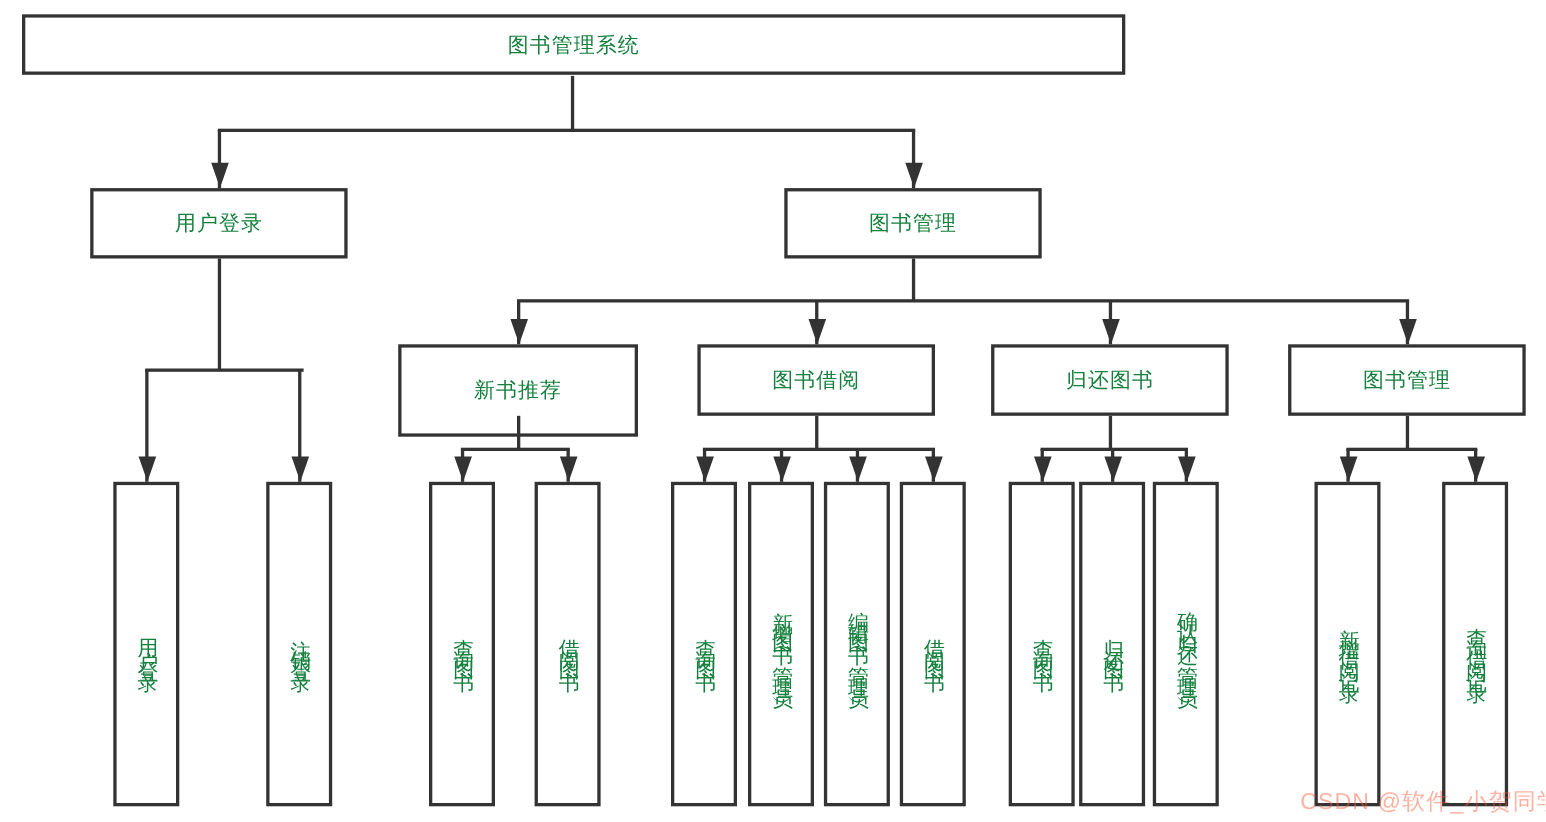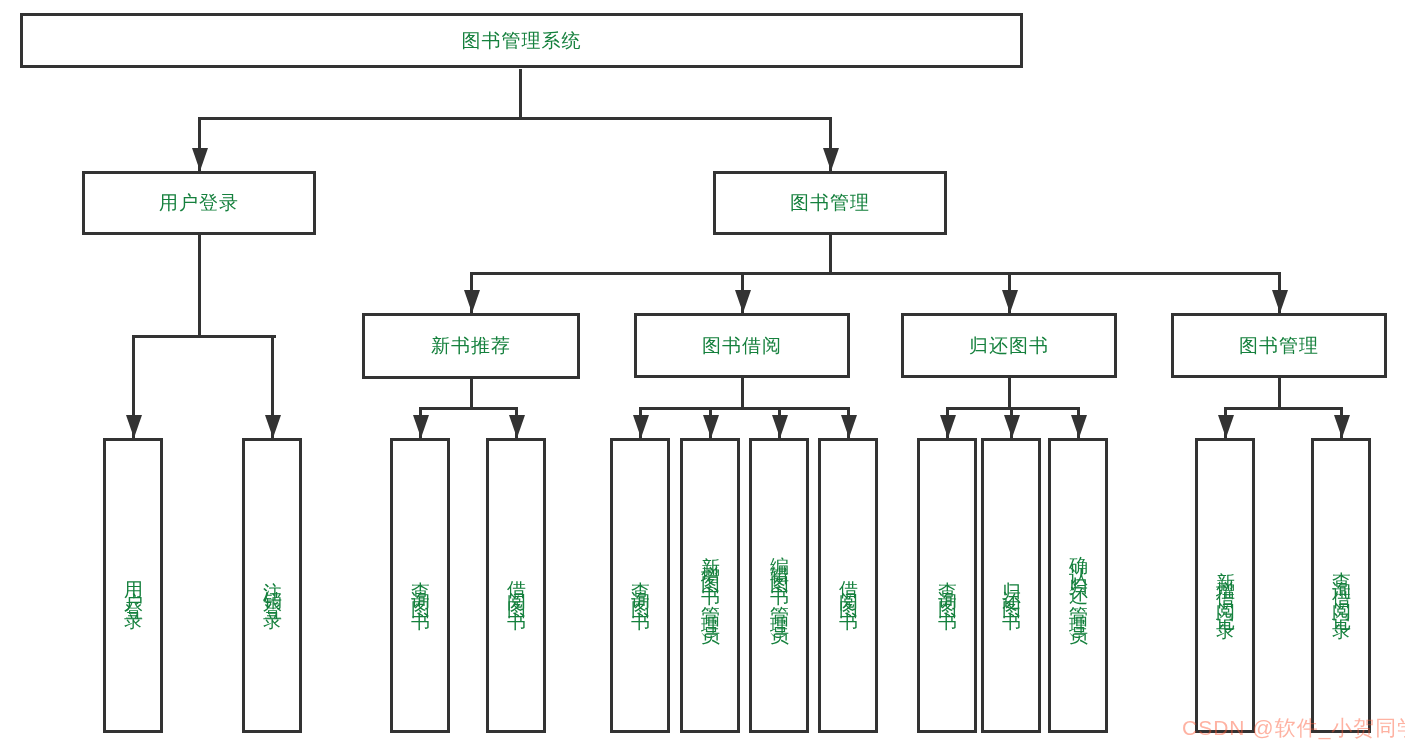--- a/index.html
+++ b/index.html
@@ -62,21 +62,21 @@
     <span>图书管理系统</span>
   </div>
 
   <div class="box box-h" style="left:82px; top:171px; width:234px; height:64px;">
     <span>用户登录</span>
   </div>
   <div class="box box-h" style="left:713px; top:171px; width:234px; height:64px;">
     <span>图书管理</span>
   </div>
 
-  <div class="box box-h" style="left:362px; top:313px; width:218px; height:66px;">
+  <div class="box box-h" style="left:362px; top:313px; width:218px; height:84px;">
     <span>新书推荐</span>
   </div>
   <div class="box box-h" style="left:634px; top:313px; width:216px; height:65px;text-align:center;">
     <span>图书借阅</span>
   </div>
   <div class="box box-h" style="left:901px; top:313px; width:216px; height:65px;">
     <span>归还图书</span>
   </div>
   <div class="box box-h" style="left:1171px; top:313px; width:216px; height:65px;">
     <span>图书管理</span>

